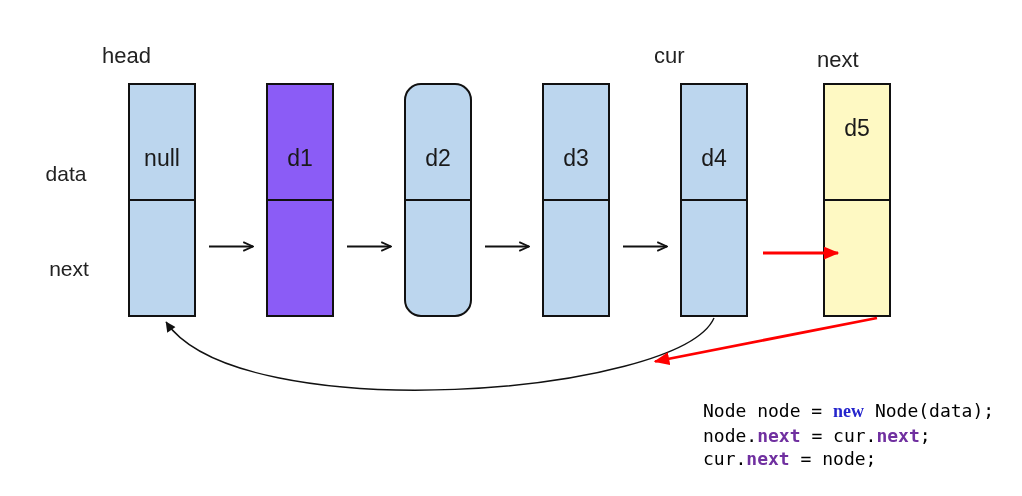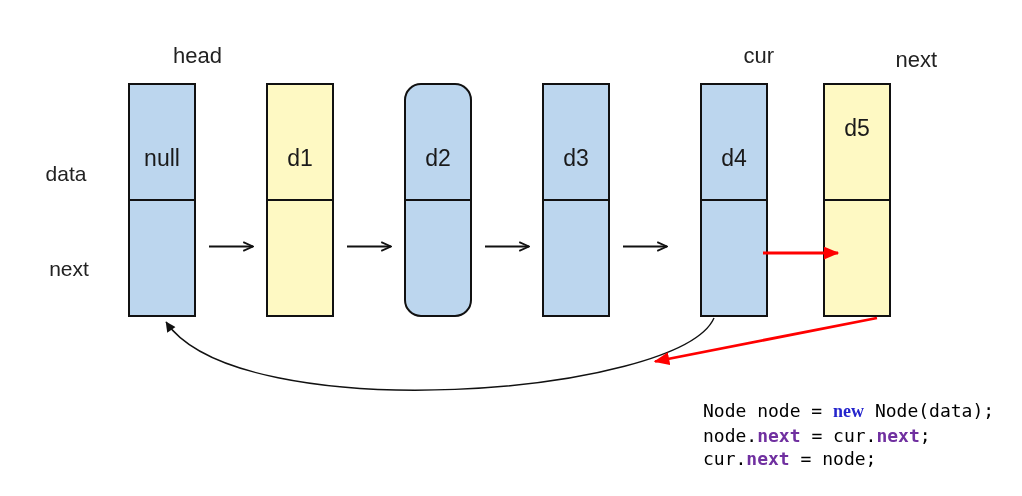--- a/index.html
+++ b/index.html
@@ -1,21 +1,21 @@
 <!DOCTYPE html>
 <html><head>
 <meta charset="utf-8">
 <style>
   html,body{margin:0;padding:0;background:#fff;}
   #canvas{
     position:relative;width:1022px;height:496px;background:#ffffff;overflow:hidden;
     font-family:"Liberation Sans",sans-serif;
   }
   .ptr-label{
-    position:absolute;width:120px;text-align:right;
+    position:absolute;width:120px;text-align:left;
     font-size:22px;color:#222;line-height:24px;
   }
   .row-label{
     position:absolute;width:100px;text-align:center;
     font-size:21px;color:#222;line-height:24px;
   }
   .ll-node{
     position:absolute;top:83px;width:68px;height:234px;
     border:2px solid #111;box-sizing:border-box;
   }
@@ -45,33 +45,33 @@
   <div class="ptr-label" style="left:817px;top:48px;">next</div>
 
   <div class="row-label" style="left:16px;top:162px;">data</div>
   <div class="row-label" style="left:19px;top:257px;">next</div>
 
   <div id="nodes-holder">
       <div class="ll-node" style="left: 128px; background: rgb(188, 214, 238);">
         <span class="data-text" style="top: 60px;">null</span>
         <div class="divider"></div>
       </div>
-      <div class="ll-node" style="left: 266px; background: #fef9c3;">
+      <div class="ll-node" style="left: 266px; background: #8b5cf6;">
         <span class="data-text" style="top: 60px;">d1</span>
         <div class="divider"></div>
       </div>
       <div class="ll-node" style="left: 404px; background: rgb(188, 214, 238); border-radius: 17px;">
         <span class="data-text" style="top: 60px;">d2</span>
         <div class="divider"></div>
       </div>
       <div class="ll-node" style="left: 542px; background: rgb(188, 214, 238);">
         <span class="data-text" style="top: 60px;">d3</span>
         <div class="divider"></div>
       </div>
-      <div class="ll-node" style="left: 680px; background: rgb(188, 214, 238); margin-left: 20px;">
+      <div class="ll-node" style="left: 680px; background: rgb(188, 214, 238);">
         <span class="data-text" style="top: 60px;">d4</span>
         <div class="divider"></div>
       </div>
       <div class="ll-node" style="left: 823px; background: #fef9c3;">
         <span class="data-text" style="top: 30px;">d5</span>
         <div class="divider"></div>
       </div>
     </div>
 
   <svg id="arrow-layer" width="1022" height="496" viewBox="0 0 1022 496">

